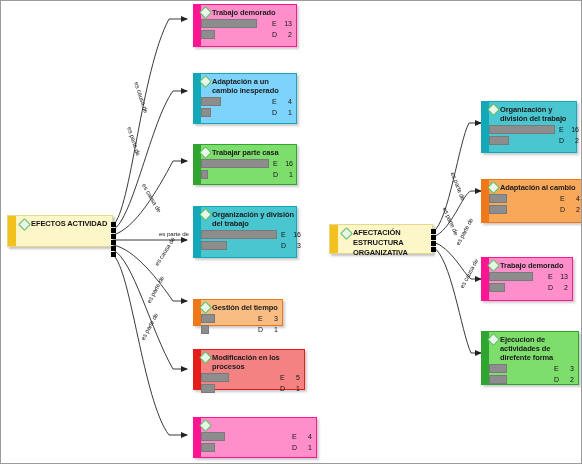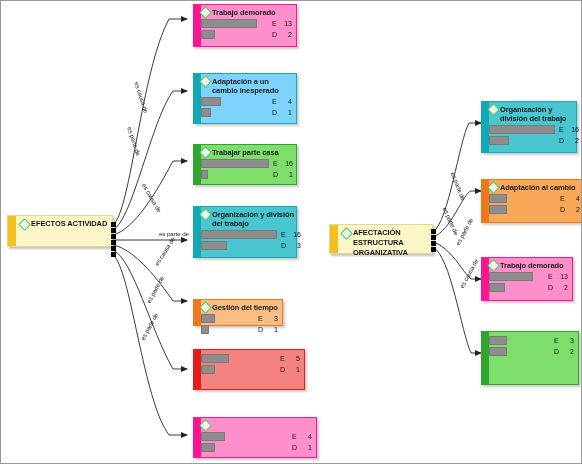--- a/index.html
+++ b/index.html
@@ -262,20 +262,24 @@
               <span class="v">1</span>
             </span>
           </div>
       </div>
     </div>
   </div>
 
   <div class="node" id="n-l5" style="left: 192px; top: 348px; width: 112px; height: 41px; background: rgb(244, 130, 130); border: 1px solid rgb(232, 27, 27);">
     <div class="bar" style="background: rgb(232, 27, 27);"></div>
     <div class="body">
+      <div class="title">
+          <span class="diamond"></span>
+        <span class="txt">Modificación en los procesos</span>
+        </div>
       <div class="metrics">
         <div class="mrow">
             <span class="mbarwrap">
               <span class="mbar" style="width:28px"></span>
             </span>
           <span class="mlab">
               <span class="k">E</span>
               <span class="v">5</span>
             </span>
           </div>
@@ -407,20 +411,24 @@
               <span class="v">2</span>
             </span>
           </div>
       </div>
     </div>
   </div>
 
   <div class="node" id="n-r3" style="left: 480px; top: 330px; width: 98px; height: 54px; background: rgb(126, 222, 108); border: 1px solid rgb(47, 165, 47);">
     <div class="bar" style="background: rgb(47, 165, 47);"></div>
     <div class="body">
+      <div class="title">
+          <span class="diamond"></span>
+        <span class="txt">Ejecucion de actividades de direfente forma</span>
+        </div>
       <div class="metrics">
         <div class="mrow">
             <span class="mbarwrap">
               <span class="mbar" style="width:18px"></span>
             </span>
           <span class="mlab">
               <span class="k">E</span>
               <span class="v">3</span>
             </span>
           </div>

